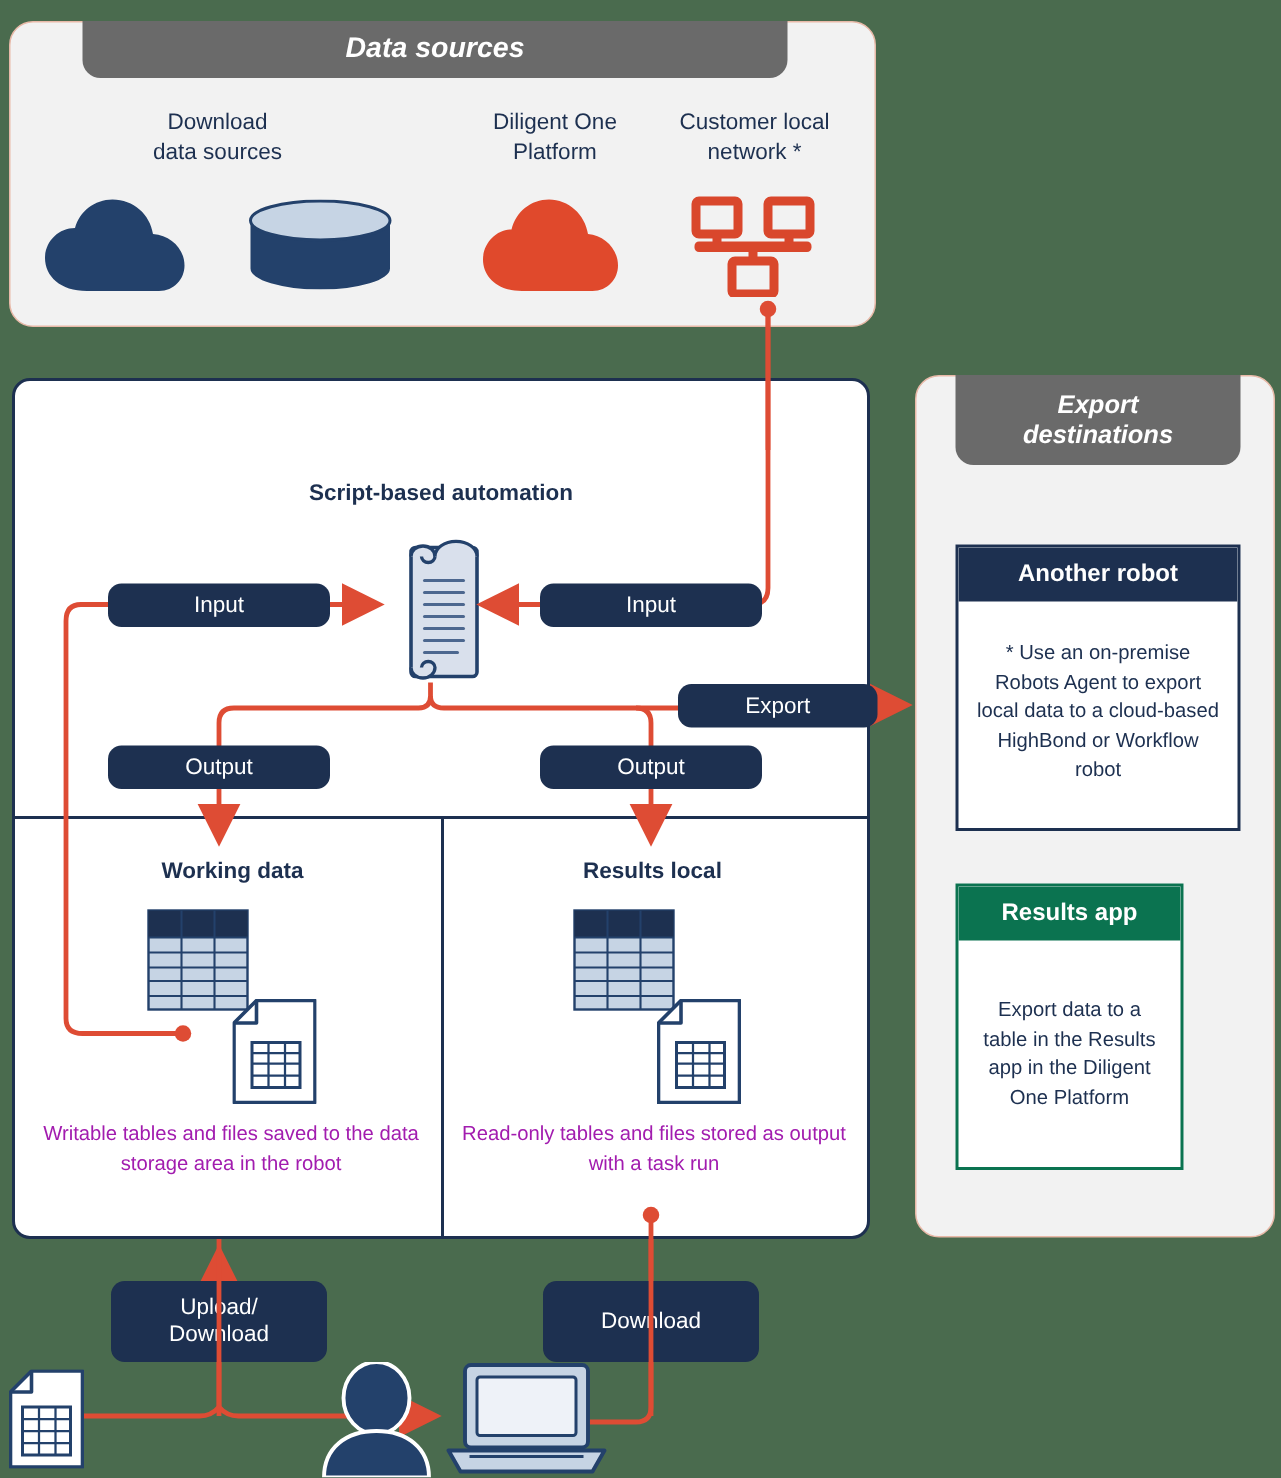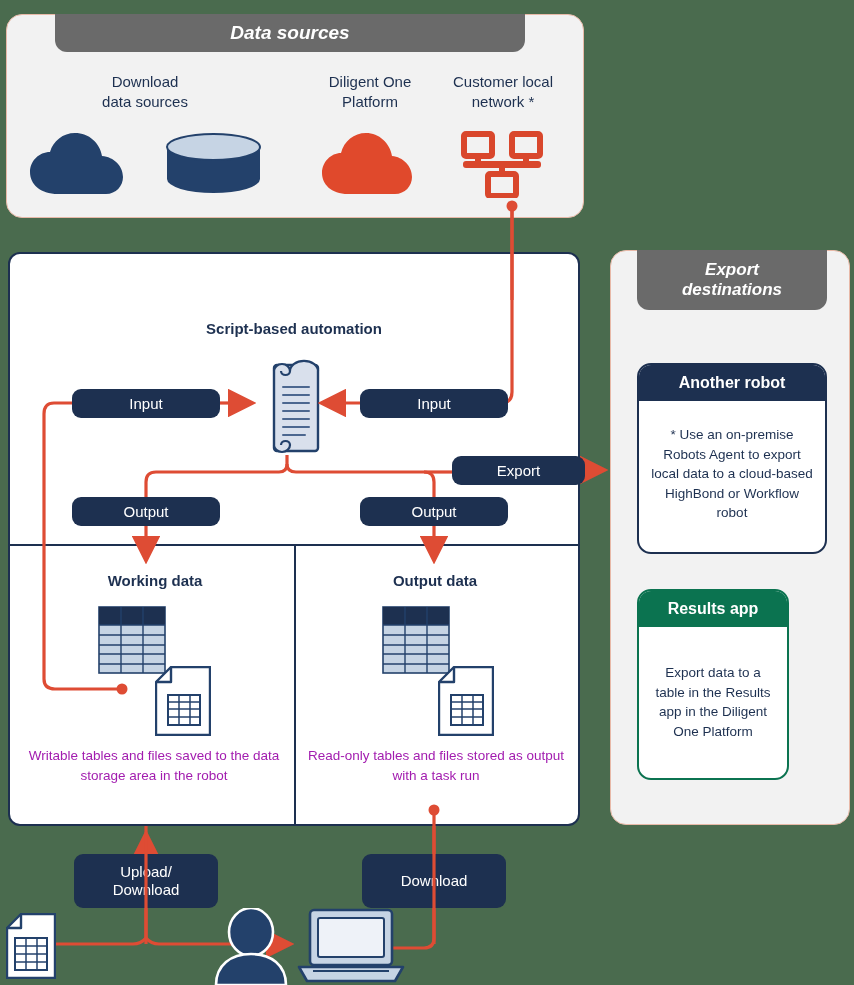--- a/index.html
+++ b/index.html
@@ -88,21 +88,21 @@
     position:absolute;background:#1d3050;color:#ffffff;
     border-radius:9px;
     display:flex;align-items:center;justify-content:center;
     text-align:center;font-size:15px;font-weight:normal;
     box-sizing:border-box;line-height:1.2;
     z-index:6;
   }
 
   
   .dest-card{
-    position:absolute;background:#ffffff;border-radius:14px;
+    position:absolute;background:#ffffff;border-radius:0;
     box-sizing:border-box;overflow:hidden;
   }
   #card-another-robot{left:637px;top:363px;width:190px;height:191px;border:2px solid #1d3050;}
   #card-results-app{left:637px;top:589px;width:152px;height:191px;border:2px solid #0b7350;}
   .dest-head{
     height:36px;display:flex;align-items:center;justify-content:center;
     color:#fff;font-size:16px;font-weight:bold;
   }
   #head-another-robot{background:#1d3050;}
   #head-results-app{background:#0b7350;}
@@ -177,21 +177,21 @@
     <div class="dest-head" id="head-results-app">Results app</div>
     <div class="dest-body" id="body-results-app">Export data to a table in the Results app in the Diligent One Platform</div>
   </div>
 
   <div id="robot-box">
     <div id="script-label">Script-based automation</div>
     <div id="robot-divider-h"></div>
     <div id="robot-divider-v"></div>
 
     <div class="col-title" id="working-title">Working data</div>
-    <div class="col-title" id="results-title">Output data</div>
+    <div class="col-title" id="results-title">Results local</div>
 
     <div class="col-desc" id="working-desc">Writable tables and files saved to the data storage area in the robot</div>
     <div class="col-desc" id="results-desc">Read-only tables and files stored as output with a task run</div>
 
     <svg class="abs" style="left:252px;top:105px;width:68px;height:98px;" viewBox="0 0 68 98">
       <rect x="12" y="6" width="44" height="86" rx="3" fill="#d9e0ec" stroke="#23416b" stroke-width="2.4"></rect>
       <path d="M12 12 a8 7 0 0 1 16 0 a4.5 4 0 0 1 -9 0" fill="#d9e0ec" stroke="#23416b" stroke-width="2.2"></path>
       <path d="M56 12 a9 6.5 0 0 0 -28 0" fill="#d9e0ec" stroke="#23416b" stroke-width="2.2"></path>
       <path d="M12 86 a8 7 0 0 0 16 0 a4.5 4 0 0 0 -9 0" fill="#d9e0ec" stroke="#23416b" stroke-width="2.2"></path>
       <g stroke="#4c678f" stroke-width="2" stroke-linecap="round">

